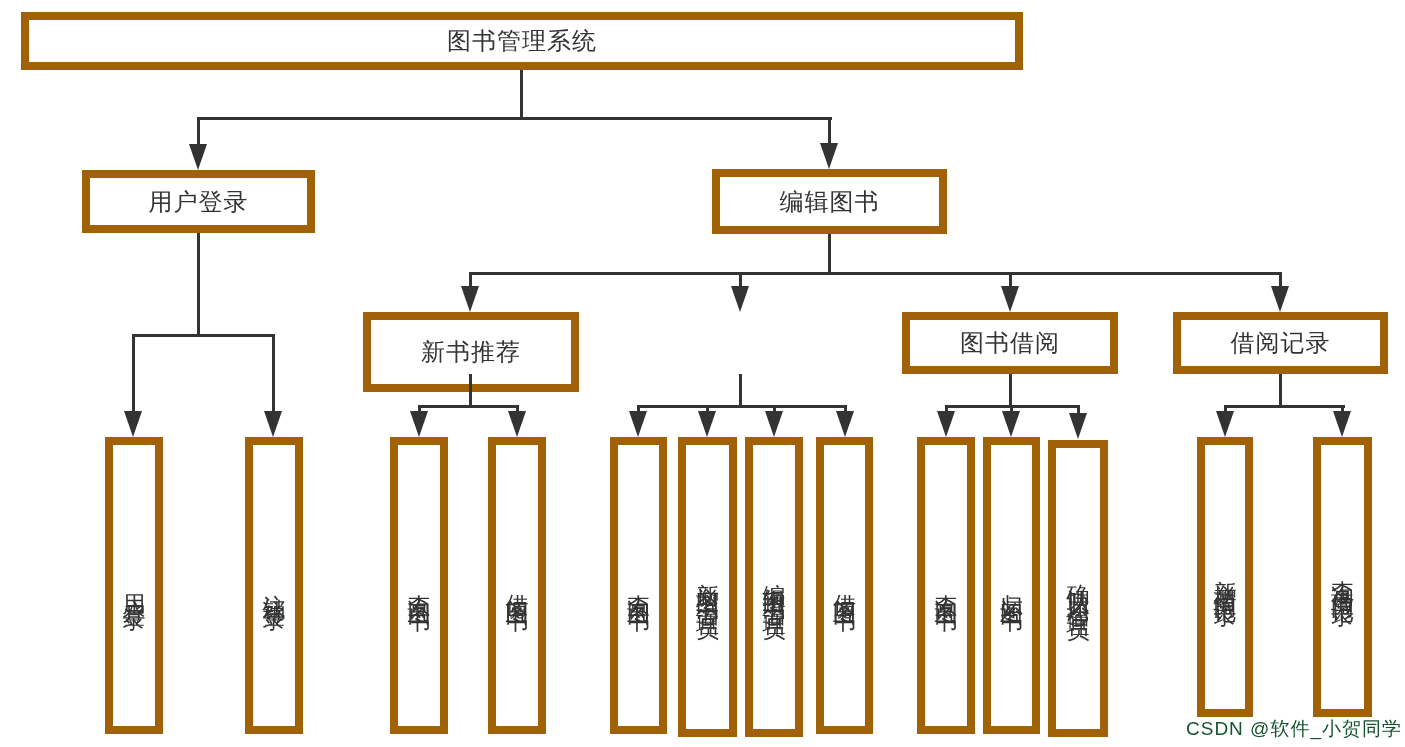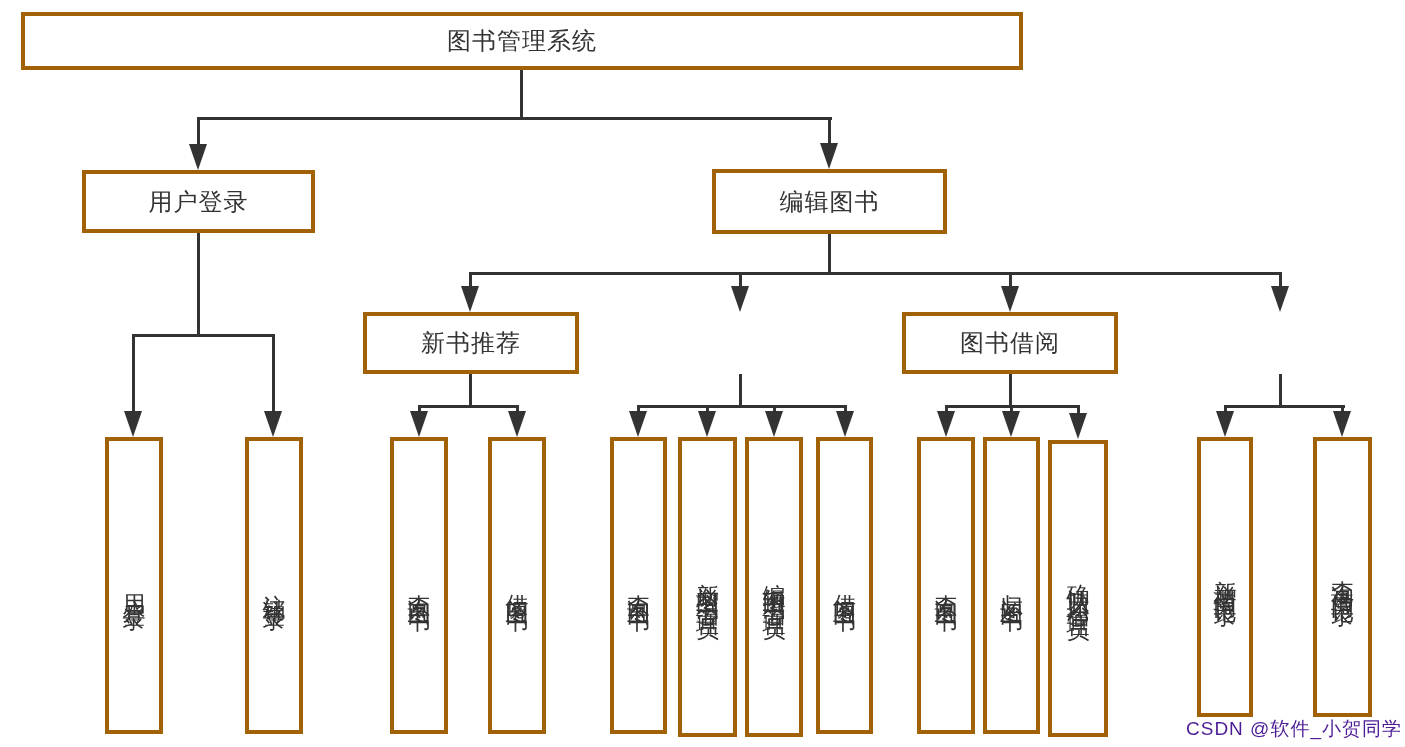--- a/index.html
+++ b/index.html
@@ -8,21 +8,21 @@
     width: 1405px;
     height: 747px;
     background: #ffffff;
     font-family: "Liberation Sans", "DejaVu Sans", sans-serif;
     color: #333333;
     overflow: hidden;
   }
   .box {
     position: absolute;
     box-sizing: border-box;
-    border: 4px solid #a16207;
+    border: 8px solid #a16207;
     background: #ffffff;
     display: flex;
     align-items: center;
     justify-content: center;
     font-size: 24px;
     color: #333333;
     letter-spacing: 1px;
   }
   .vbox {
     writing-mode: vertical-rl;
@@ -47,21 +47,21 @@
     border-left: 9px solid transparent;
     border-right: 9px solid transparent;
     border-top: 26px solid #333333;
   }
   .watermark {
     position: absolute;
     left: 1186px;
     top: 716px;
     font-size: 19px;
     letter-spacing: 1px;
-    color: #4c1d95;
+    color: #14532d;
     white-space: nowrap;
   }
 </style>
 </head>
 <body>
 
 <div id="canvas">
 
   <div class="box" style="left:21px; top:12px; width:1002px; height:58px;">图书管理系统</div>
 
@@ -89,22 +89,23 @@
   <div class="hline" style="left:469px; top:272px; width:813px;"></div>
   <div class="vline" style="left:469px; top:272px; height:16px;"></div>
   <div class="arrow" style="left:461px; top:286px;"></div>
   <div class="vline" style="left:739px; top:272px; height:16px;"></div>
   <div class="arrow" style="left:731px; top:286px;"></div>
   <div class="vline" style="left:1009px; top:272px; height:16px;"></div>
   <div class="arrow" style="left:1001px; top:286px;"></div>
   <div class="vline" style="left:1279px; top:272px; height:16px;"></div>
   <div class="arrow" style="left:1271px; top:286px;"></div>
 
-  <div class="box" style="left:363px; top:312px; width:216px; height:62px;">新书推荐</div>
+  <div class="box" style="left:363px; top:312px; width:216px; height:80px;">新书推荐</div>
   <div class="box" style="left:902px; top:312px; width:216px; height:62px;">图书借阅</div>
+  <div class="box" style="left:1173px; top:312px; width:215px; height:62px;">借阅记录</div>
 
   <div class="vline" style="left:469px; top:374px; height:34px;"></div>
   <div class="hline" style="left:418px; top:405px; width:101px;"></div>
   <div class="vline" style="left:418px; top:405px; height:8px;"></div>
   <div class="arrow" style="left:410px; top:411px;"></div>
   <div class="vline" style="left:516px; top:405px; height:8px;"></div>
   <div class="arrow" style="left:508px; top:411px;"></div>
 
   <div class="box vbox" style="left:390px; top:437px; width:58px; height:297px;">查询图书</div>
   <div class="box vbox" style="left:488px; top:437px; width:58px; height:297px;">借阅图书</div>

